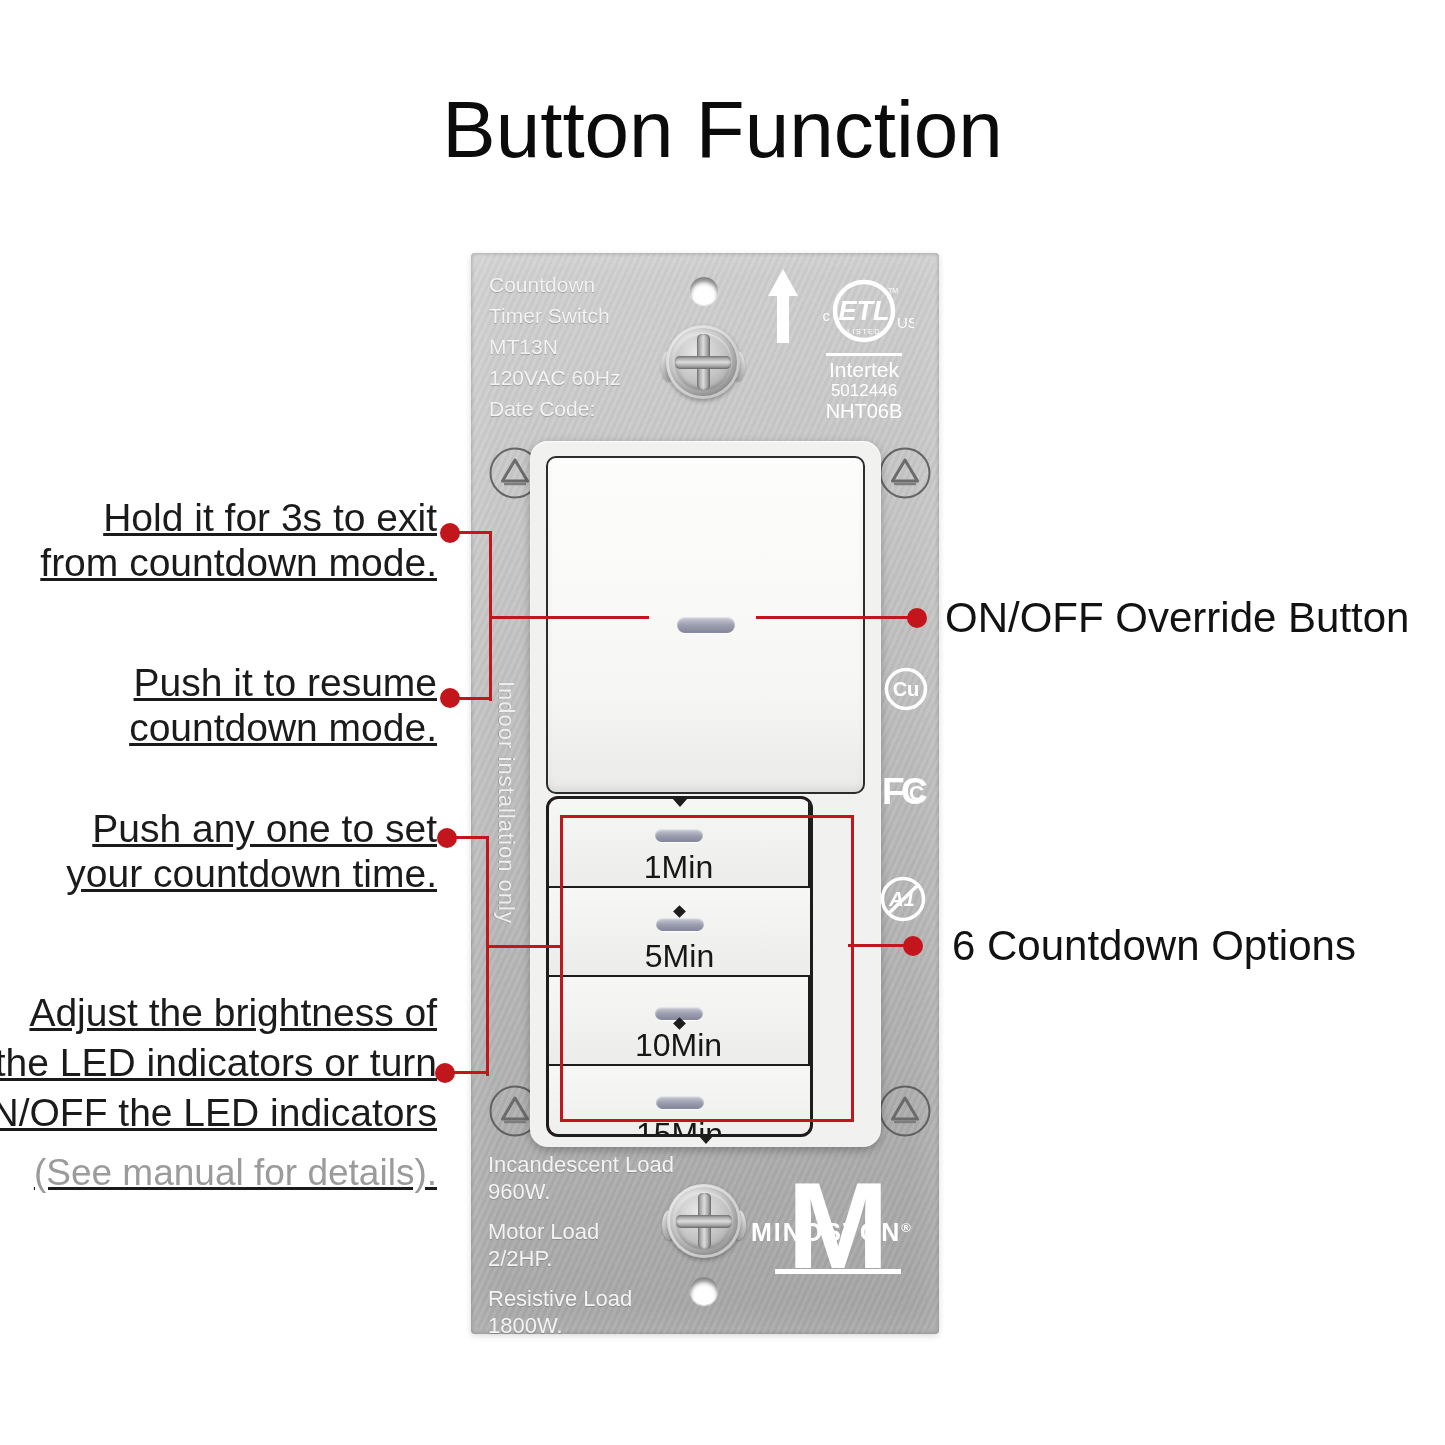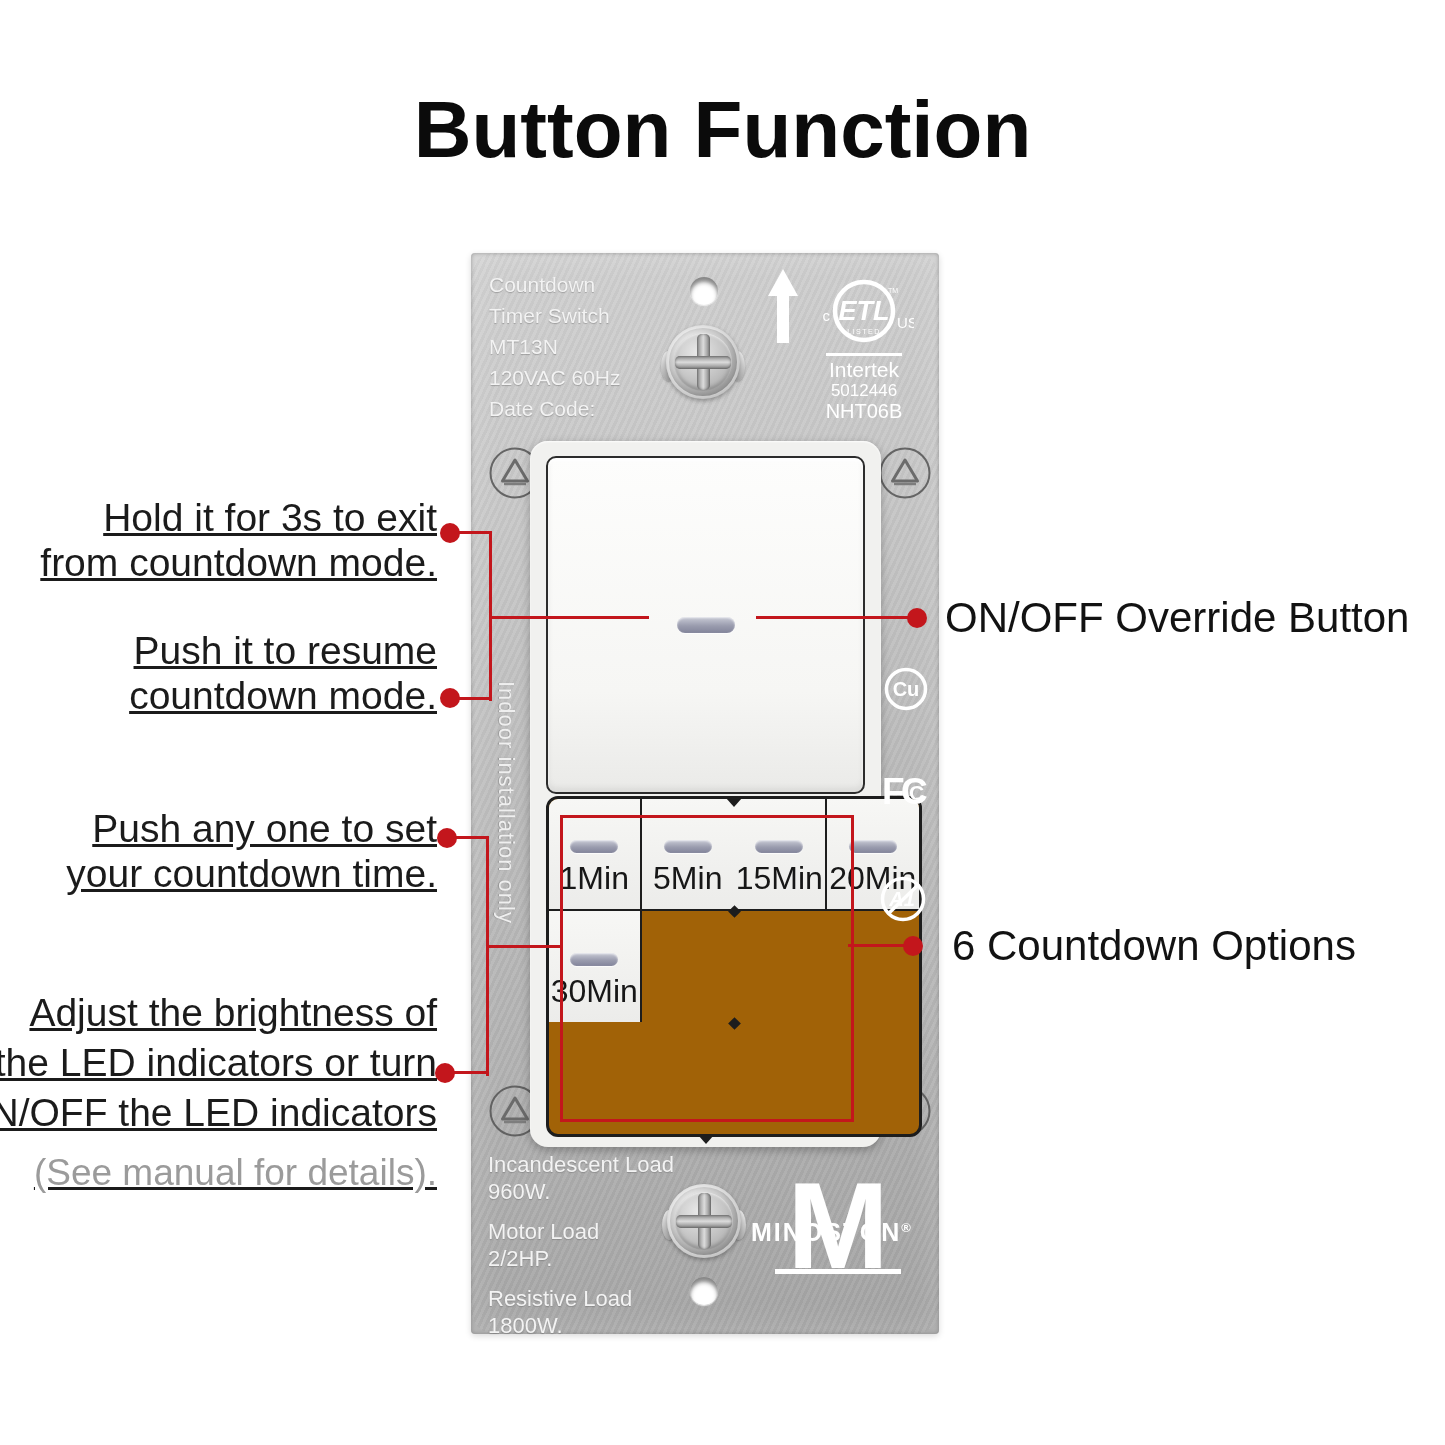--- a/index.html
+++ b/index.html
@@ -8,21 +8,21 @@
     position: relative;
     background: #ffffff;
     font-family: "Liberation Sans", sans-serif;
     --red: #c3161c;
   }
   .abs { position: absolute; }
 
   
   .title {
     position: absolute; top: 84px; left: 0; width: 100%;
-    text-align: center; font-size: 80px; font-weight: 700; color: #0b0b0b;
+    text-align: center; font-size: 80px; font-weight: 400; color: #0b0b0b;
   }
 
   
   .plate {
     position: absolute; left: 471px; top: 253px; width: 468px; height: 1081px;
     border-radius: 4px;
     background: linear-gradient(168deg, #d1d1d1 0%, #c4c4c4 32%, #b3b3b3 68%, #a4a4a4 100%);
     box-shadow: inset 0 0 4px rgba(110,110,110,.6), inset 0 0 36px rgba(255,255,255,.22), 0 2px 6px rgba(0,0,0,.15);
   }
   .plate::before {
@@ -88,24 +88,24 @@
     box-shadow: inset 0 3px 3px rgba(255,255,255,.9), inset 0 -4px 6px rgba(0,0,0,.07);
     display: flex; align-items: center; justify-content: center;
   }
   .led {
     width: 58px; height: 16px; border-radius: 9px;
     background: linear-gradient(180deg, #c9cbd6 0%, #9a9cae 55%, #82849a 100%);
     box-shadow: inset 0 1px 2px rgba(255,255,255,.7), 0 1px 1px rgba(255,255,255,.8);
   }
   .led.sm { width: 48px; height: 13px; border-radius: 7px; }
   .panel {
-    left: 16px; top: 355px; width: 376px; height: 341px;
+    left: 16px; top: 355px; width: 267px; height: 341px;
     border: 3px solid #1d1d1d; border-radius: 12px; overflow: hidden;
-    background: #a16207;
-    display: grid; grid-template-columns: 1fr 1fr 1fr 1fr; grid-template-rows: 1fr 1fr 1fr;
+    background: #be185d;
+    display: grid; grid-template-columns: 1fr; grid-template-rows: 1fr 1fr 1fr;
   }
   .cd {
     position: relative; display: flex; flex-direction: column; align-items: center;
     justify-content: center; gap: 7px; padding-top: 30px;
     background: linear-gradient(180deg, #f7f7f5, #ececea);
   }
   .cd:nth-child(odd) { border-right: 2.5px solid #1d1d1d; }
   .cd:nth-child(-n+4) { border-bottom: 2.5px solid #1d1d1d; }
   .cd-label { font-size: 32px; color: #171717; }
   .notch-top { position: absolute; left: 50%; top: -1px; margin-left: -8px; width: 0; height: 0;
@@ -211,20 +211,24 @@
       <div class="cd">
         <div class="led sm"></div>
         <div class="cd-label">1Min</div>
       </div>
       <div class="cd">
         <div class="led sm"></div>
         <div class="cd-label">5Min</div>
       </div>
       <div class="cd">
         <div class="led sm"></div>
+        <div class="cd-label">10Min</div>
+      </div>
+      <div class="cd">
+        <div class="led sm"></div>
         <div class="cd-label">15Min</div>
       </div>
       <div class="cd">
         <div class="led sm"></div>
         <div class="cd-label">20Min</div>
       </div>
       <div class="cd">
         <div class="led sm"></div>
         <div class="cd-label">30Min</div>
       </div>
@@ -299,21 +303,21 @@
 <div class="rdot" style="left:440px; top:688px;"></div>
 <div class="rdot" style="left:437px; top:828px;"></div>
 <div class="rdot" style="left:435px; top:1063px;"></div>
 <div class="rdot" style="left:907px; top:608px;"></div>
 <div class="rdot" style="left:903px; top:936px;"></div>
 
 <div class="ann" style="top:495px;">
   <div>Hold it for 3s to exit</div>
   <div>from countdown mode.</div>
 </div>
-<div class="ann" style="top:628px;margin-left:32px;">
+<div class="ann" style="top:660px;margin-left:32px;">
   <div>Push it to resume</div>
   <div>countdown mode.</div>
 </div>
 <div class="ann" style="top:806px;">
   <div>Push any one to set</div>
   <div>your countdown time.</div>
 </div>
 <div class="ann ann-adjust" style="top:988px;">
   <div>Adjust the brightness of</div>
   <div>the LED indicators or turn</div>

